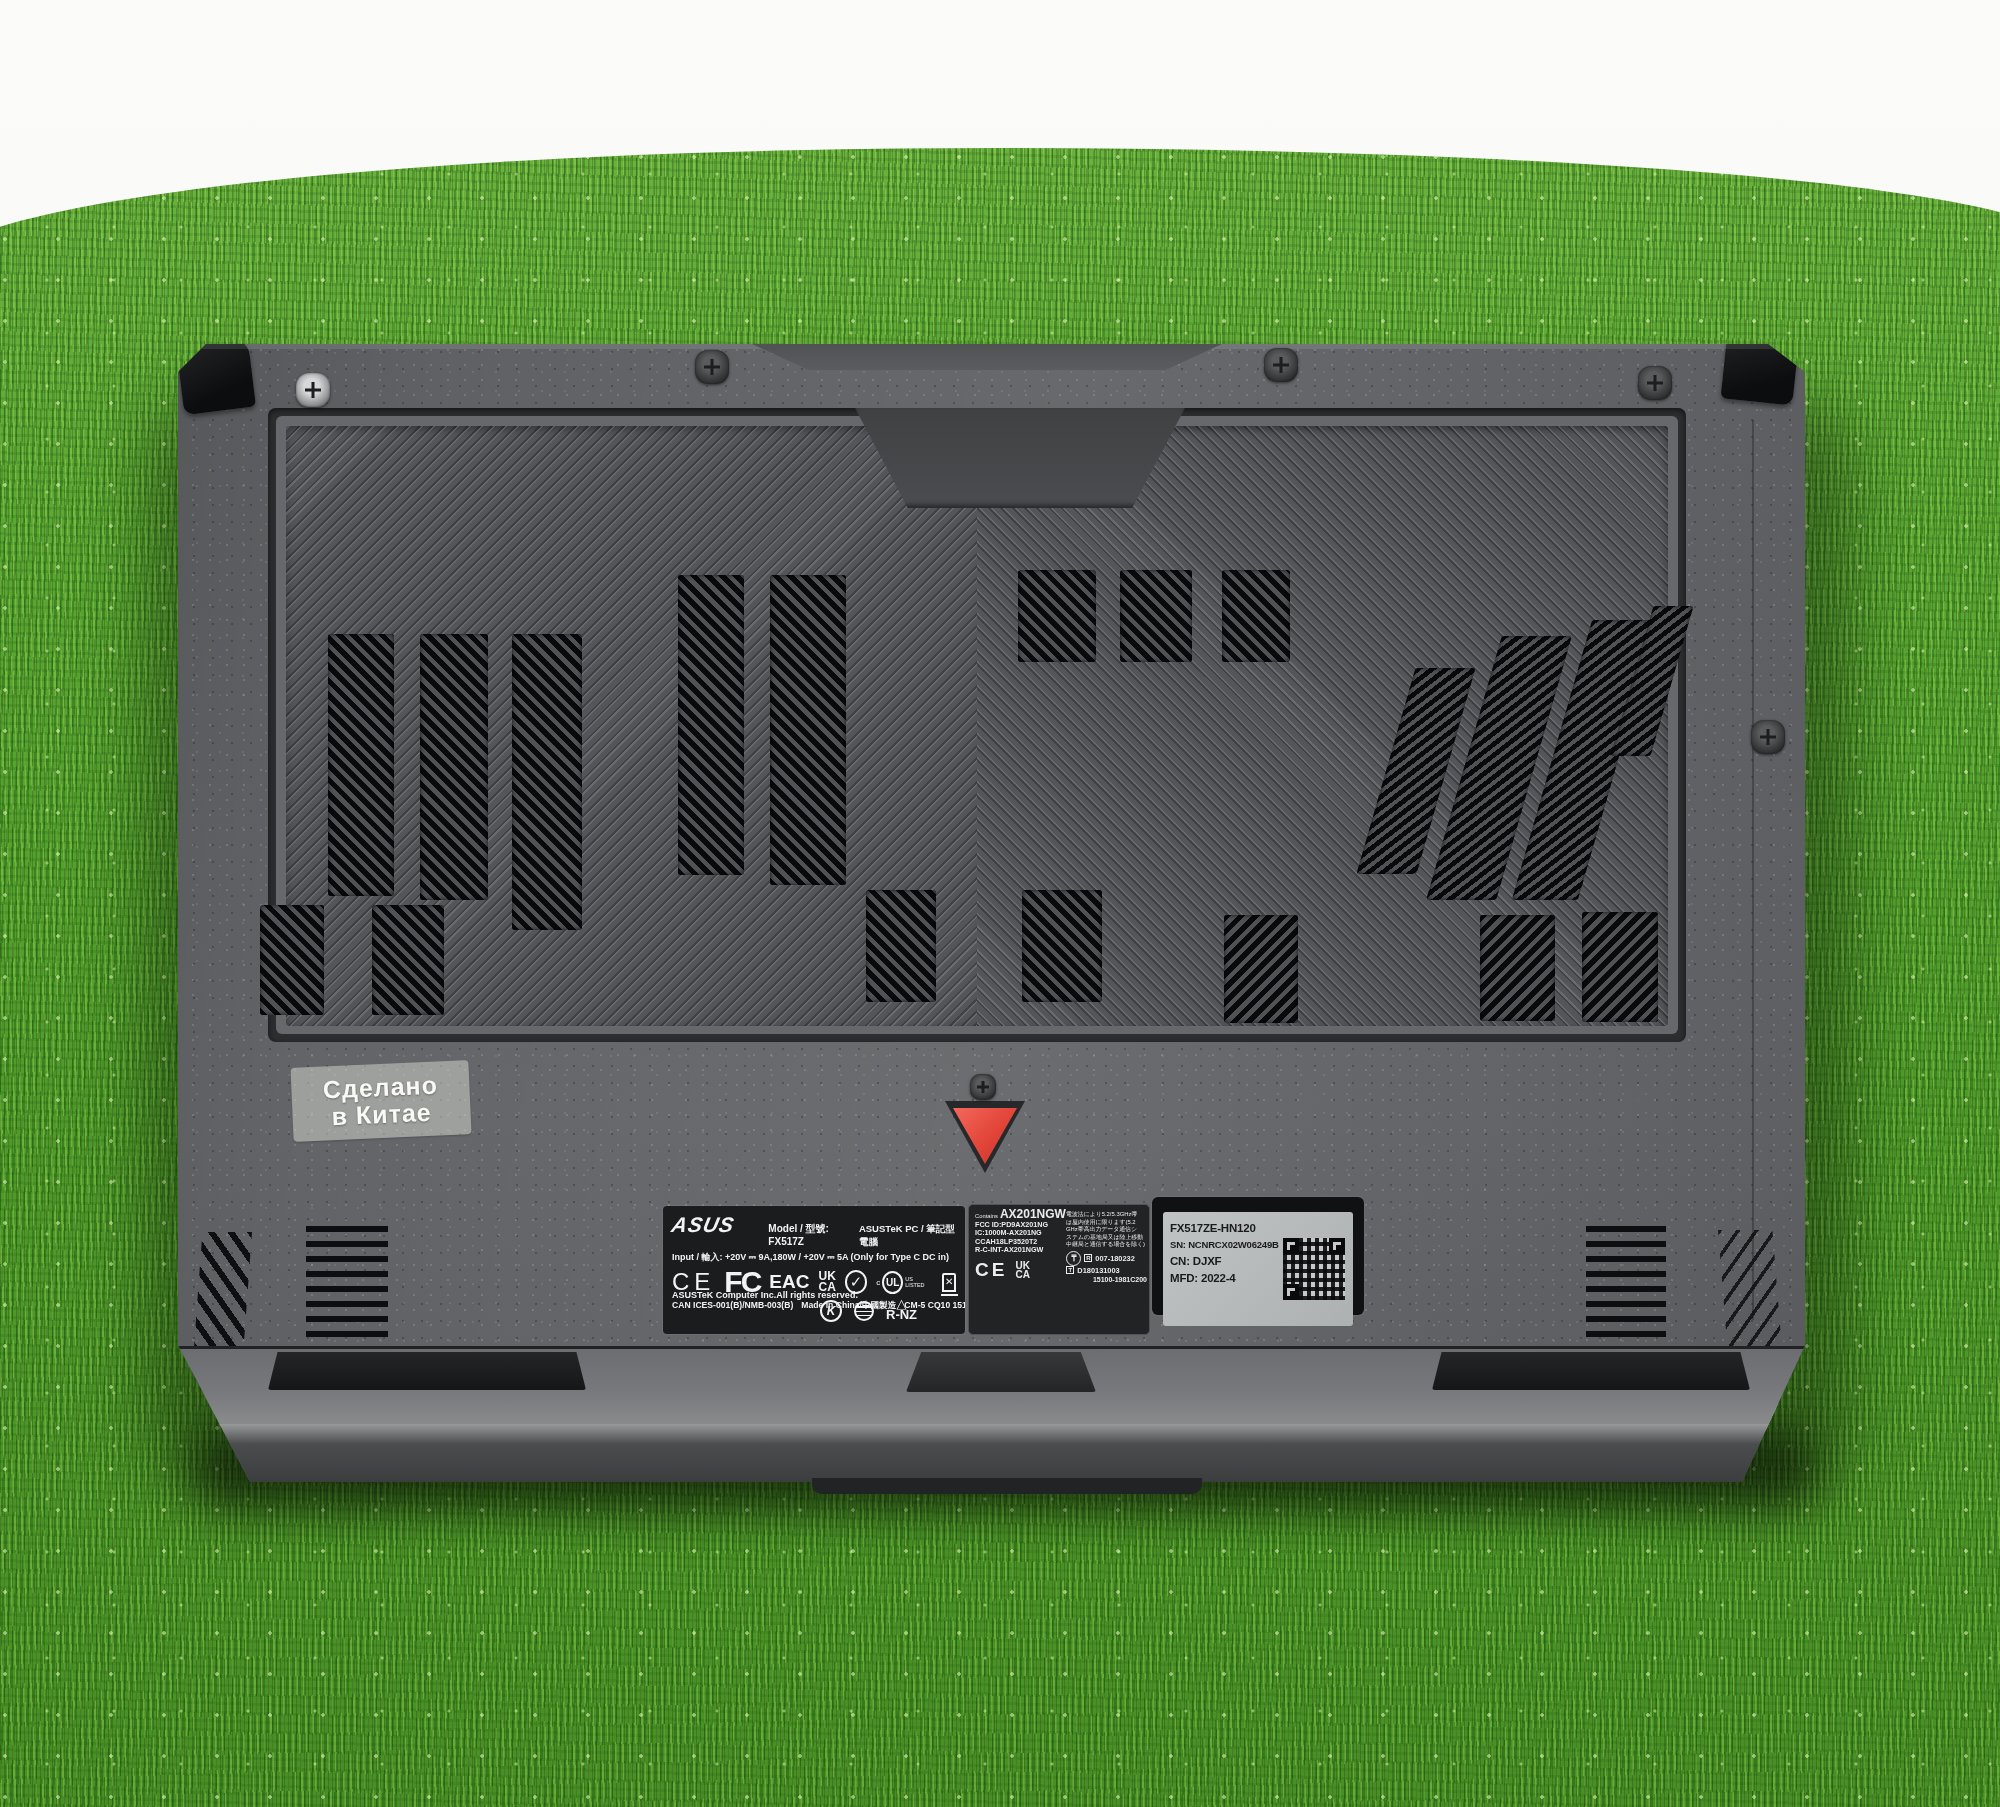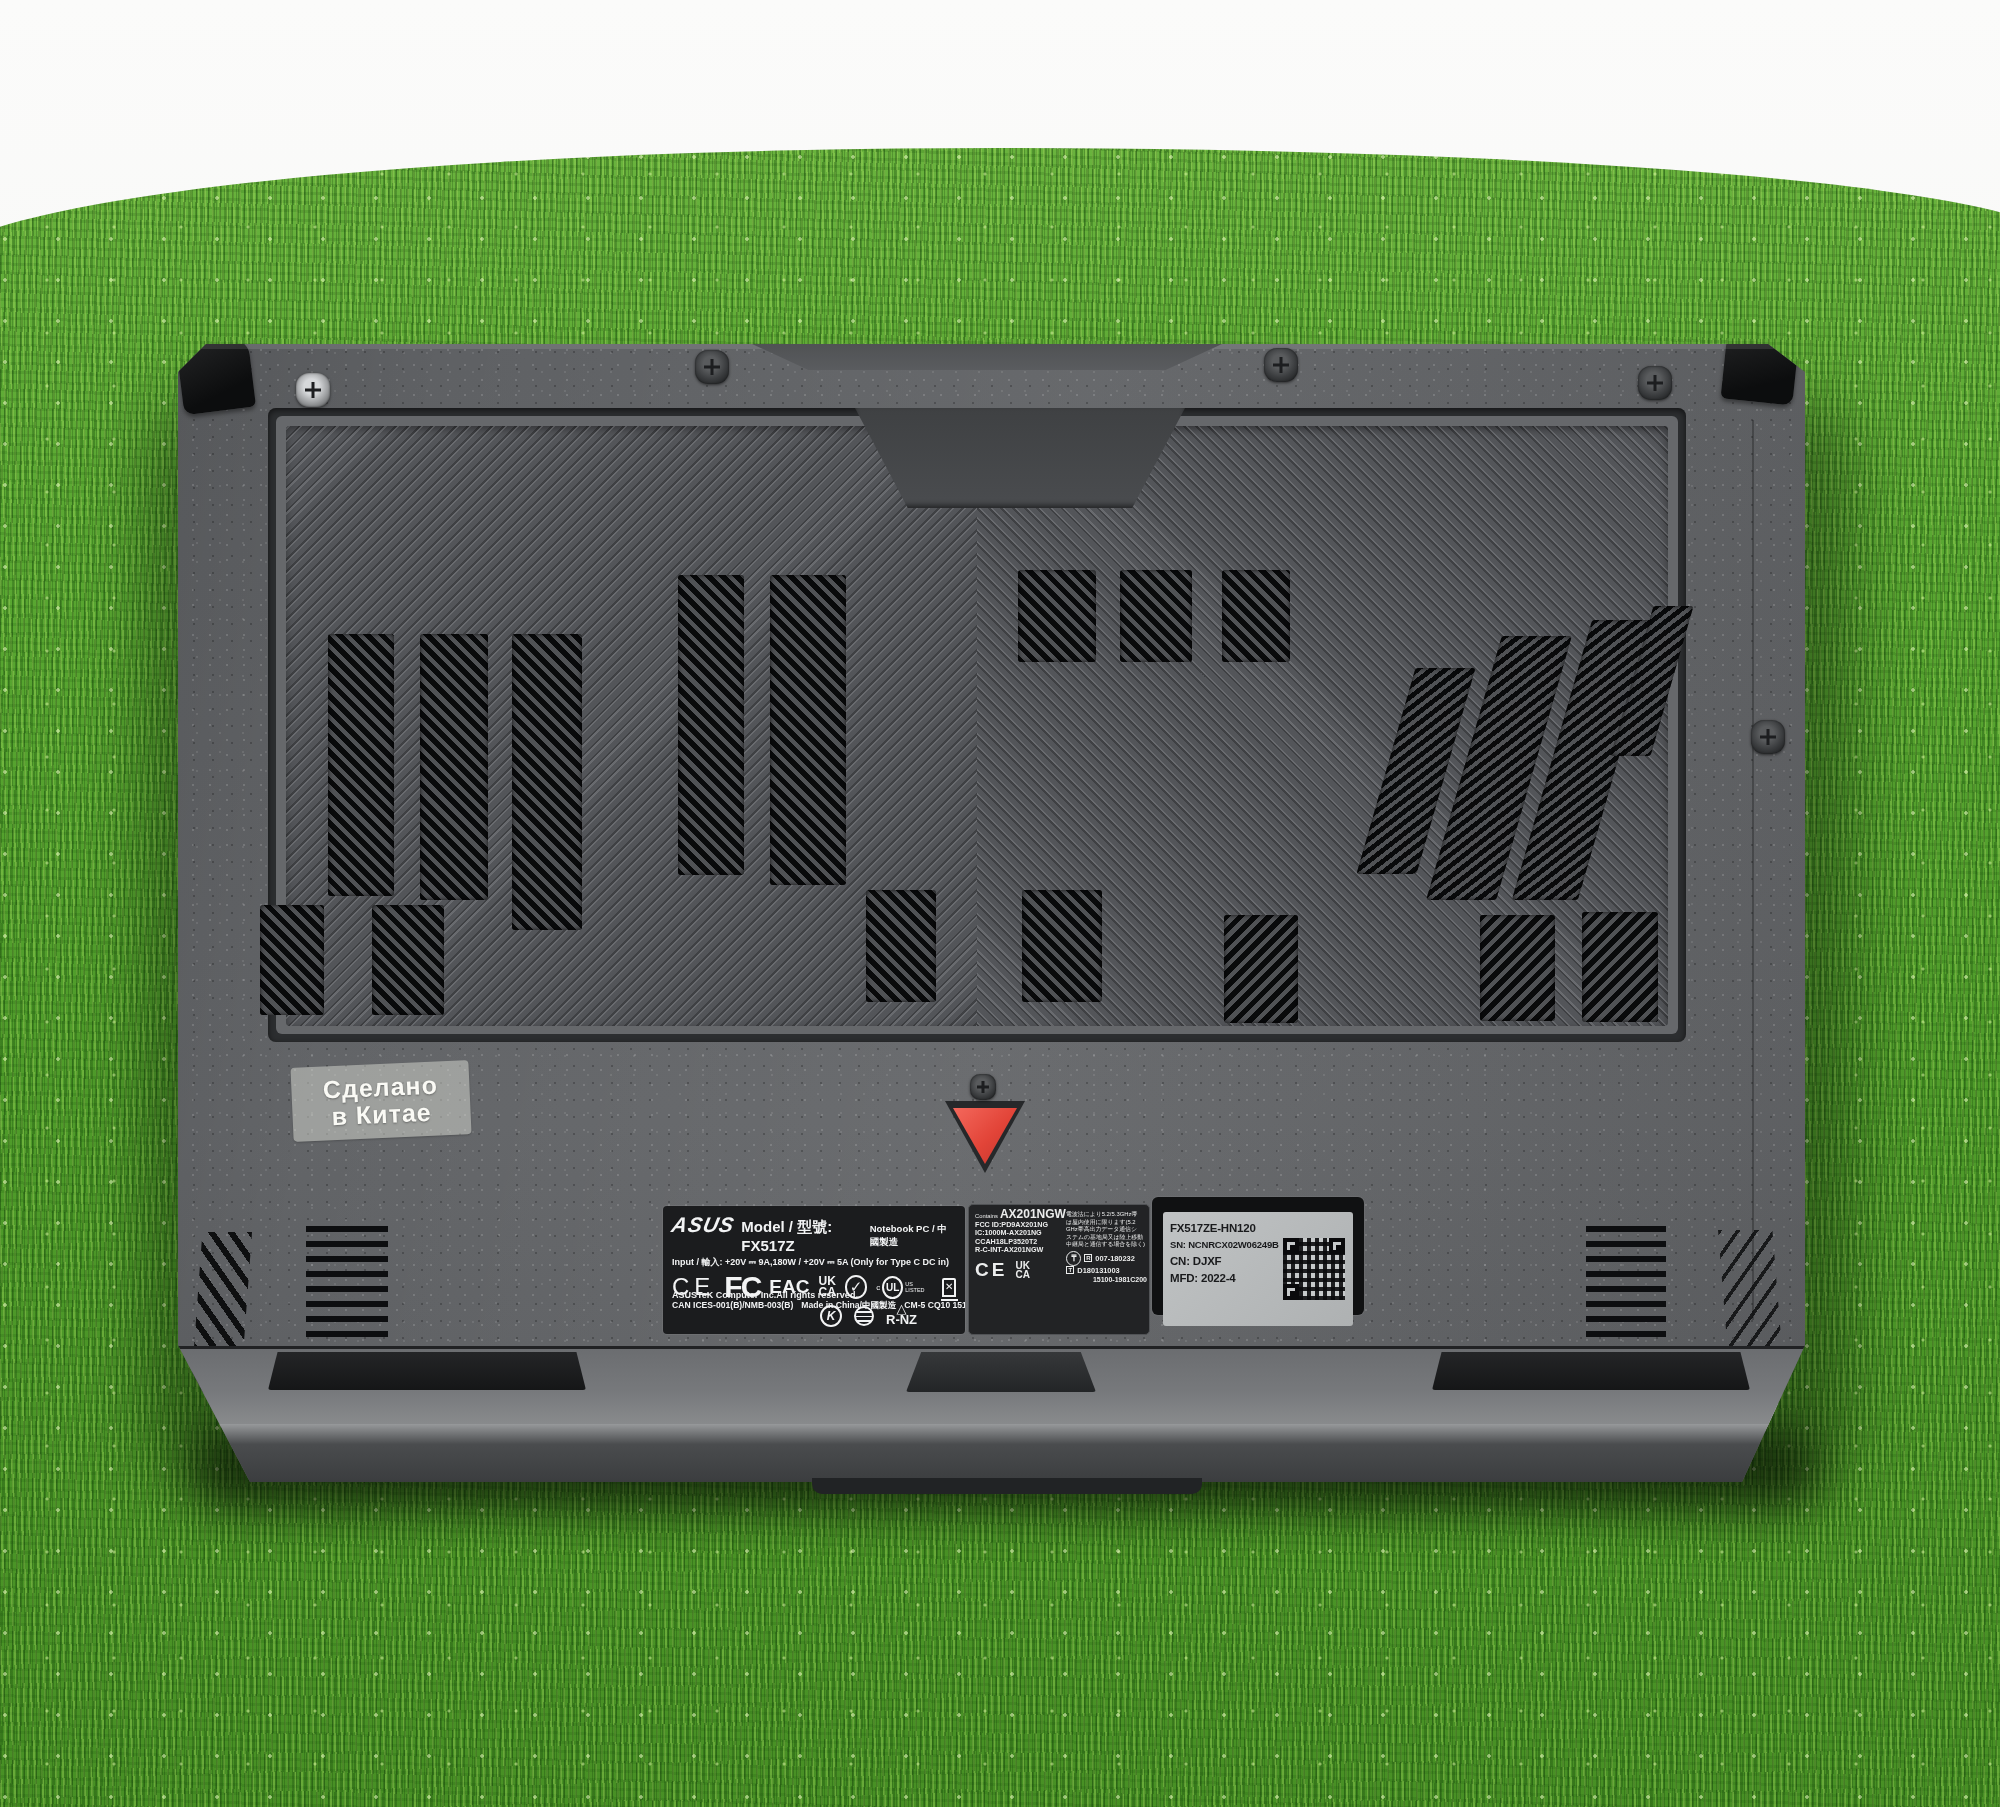--- a/index.html
+++ b/index.html
@@ -75,21 +75,21 @@
   .foot{position:absolute;top:1352px;height:38px;background:linear-gradient(180deg,#242527,#151617);clip-path:polygon(3% 0,97% 0,100% 100%,0 100%);border-radius:3px;}
   .foot.l{left:268px;width:318px;}
   .foot.r{left:1432px;width:318px;}
   .foot.c{left:906px;width:190px;height:40px;background:linear-gradient(180deg,#36383a,#232527);clip-path:polygon(8% 0,92% 0,100% 100%,0 100%);}
   .batt-lip{position:absolute;left:812px;top:1478px;width:390px;height:16px;background:#212325;border-radius:0 0 10px 10px;}
   
   .label-row *{box-sizing:border-box;}
   .asus-label{position:absolute;left:663px;top:1206px;width:302px;height:128px;background:#1b1c1e;border-radius:4px;color:#f2f3f4;padding:7px 9px;overflow:hidden;box-shadow:0 0 0 1px rgba(255,255,255,.06);}
   .al-r1{display:flex;align-items:baseline;gap:7px;}
   .asus-logo{font-size:21px;font-weight:bold;font-style:italic;letter-spacing:1px;transform:skewX(-12deg);}
-  .al-model{font-size:15px;font-weight:bold;}
+  .al-model{font-size:10px;font-weight:bold;margin-left:27px;}
   .al-type{font-size:9.5px;font-weight:bold;margin-left:auto;}
   .al-input{font-size:9px;font-weight:bold;margin-top:2px;white-space:nowrap;}
   .al-marks{display:flex;align-items:center;gap:9px;margin-top:3px;height:30px;}
   .mk-ce{font-size:24px;letter-spacing:5px;font-weight:500;}
   .mk-fcc{font-size:30px;font-weight:bold;letter-spacing:-2px;}
   .mk-eac{font-size:19px;font-weight:bold;letter-spacing:0;}
   .ukca{display:flex;flex-direction:column;line-height:11px;font-size:12px;font-weight:bold;}
   .circ{display:inline-flex;align-items:center;justify-content:center;border:2px solid #f2f3f4;border-radius:50%;}
   .mk-check{width:24px;height:24px;font-size:15px;}
   .mk-ul{width:23px;height:23px;font-size:10px;font-weight:bold;position:relative;}
@@ -205,21 +205,21 @@
     <div class="front-face"></div>
     <div class="foot l"></div>
     <div class="foot r"></div>
     <div class="foot c"></div>
 
     <div class="label-row">
       <div class="asus-label">
         <div class="al-r1">
           <span class="asus-logo">ASUS</span>
           <span class="al-model">Model / 型號: FX517Z</span>
-          <span class="al-type">Notebook PC / 中國製造</span>
+          <span class="al-type">ASUSTeK PC / 筆記型電腦</span>
         </div>
         <div class="al-input">Input / 輸入: +20V ⎓ 9A,180W / +20V ⎓ 5A (Only for Type C DC in)</div>
         <div class="al-marks">
           <span class="mk-ce">CE</span>
           <span class="mk-fcc">FC</span>
           <span class="mk-eac">EAC</span>
           <span class="ukca">
             <span>UK</span>
             <span>CA</span>
           </span>

